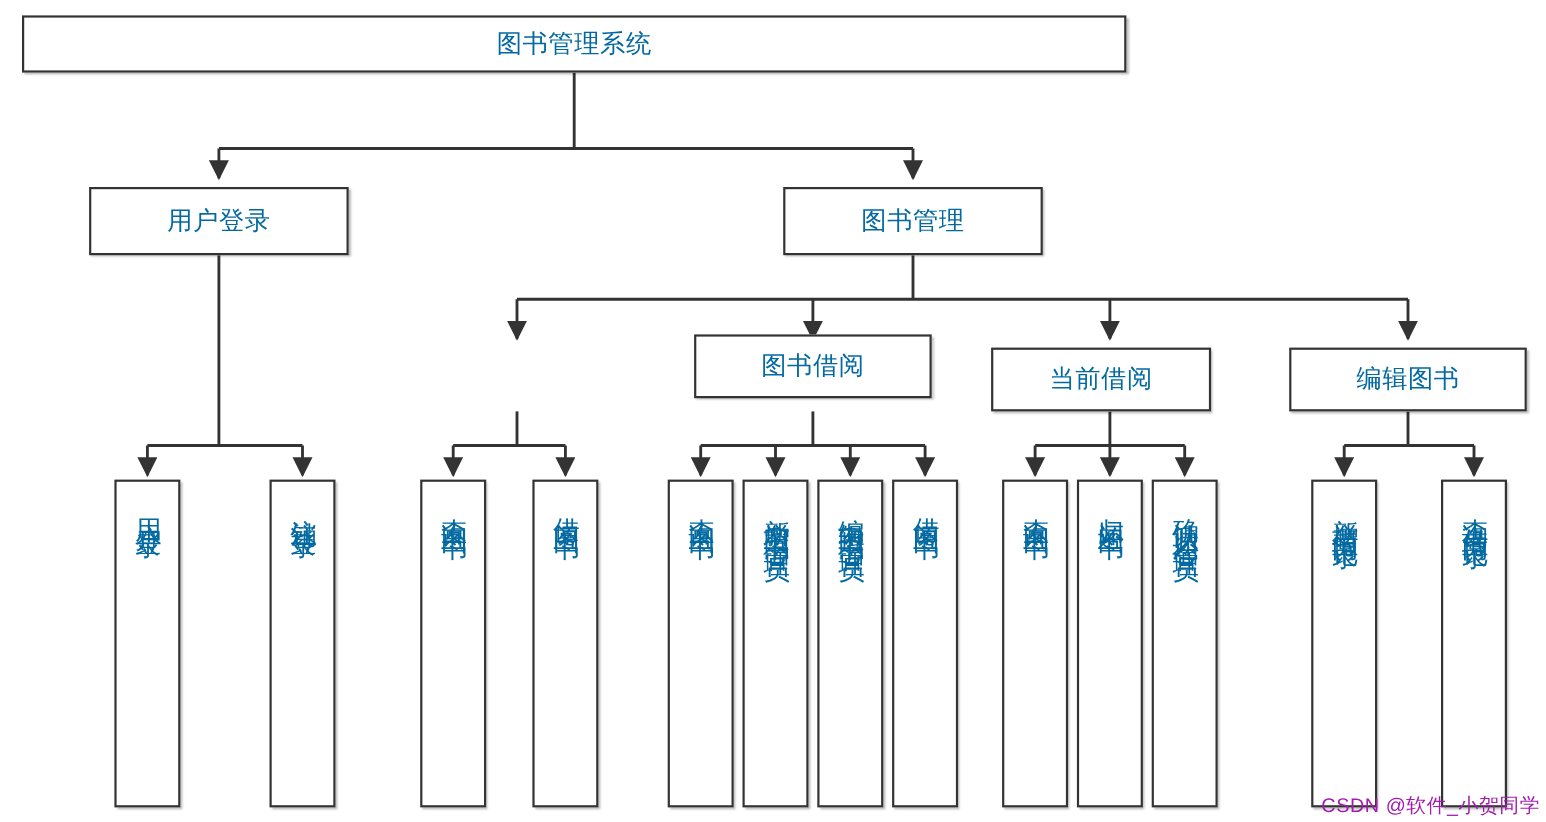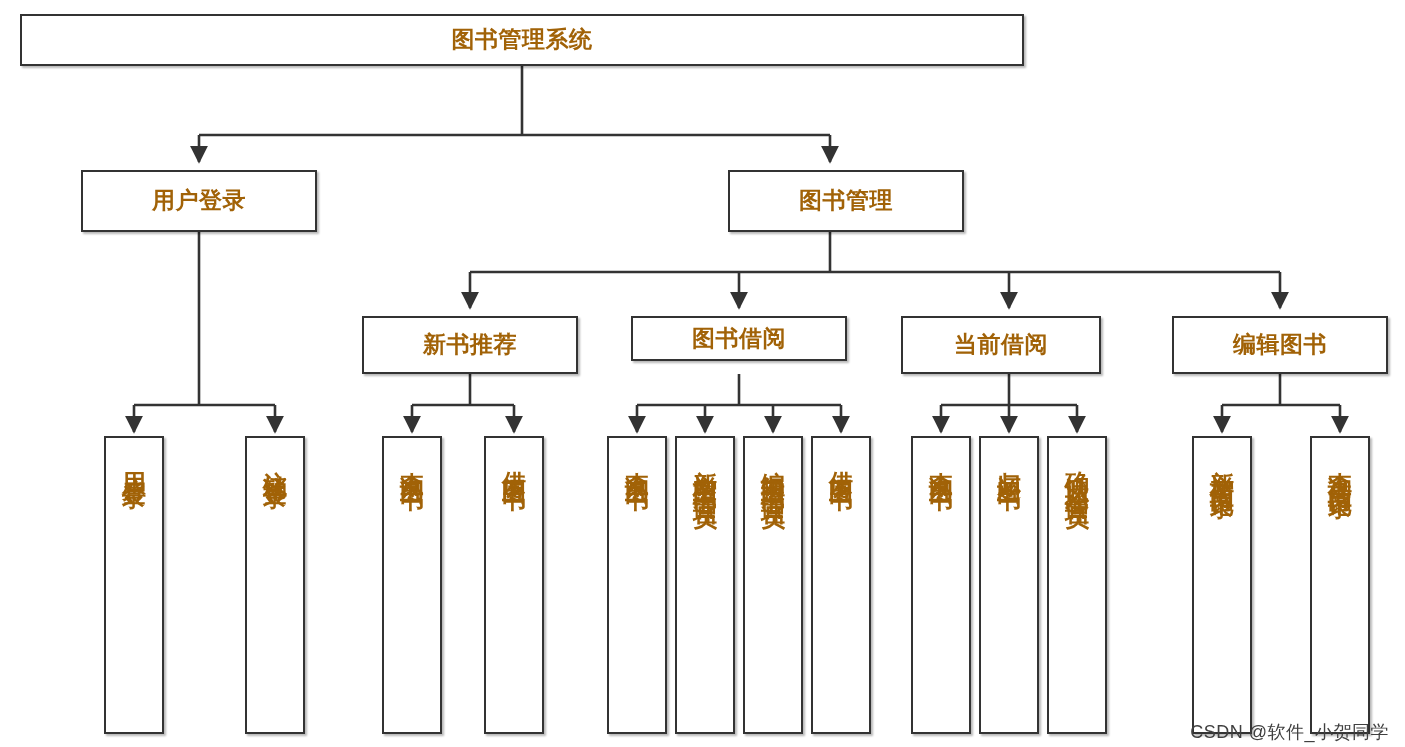--- a/index.html
+++ b/index.html
@@ -30,24 +30,23 @@
     position: absolute;
     box-sizing: border-box;
     background: #ffffff;
     border: 2px solid #333333;
     box-shadow: 2px 2px 2px rgba(0,0,0,0.28);
     display: flex;
     align-items: center;
     justify-content: center;
   }
   .node .lbl {
-    color: #a16207;
+    color: #0369a1;
     line-height: 1.18;
     white-space: nowrap;
-    font-weight: bold;
   }
   
   .node.h .lbl {
     font-size: 23px;
     letter-spacing: 0.5px;
   }
   .node.root .lbl {
     font-size: 23px;
   }
   
@@ -59,24 +58,24 @@
   .node.v .lbl {
     writing-mode: vertical-rl;
     text-orientation: upright;
     font-size: 24px;
     letter-spacing: 5px;
     line-height: 1;
     white-space: normal;
   }
   .watermark {
     position: absolute;
-    right: 16px;
+    right: 5px;
     bottom: 3px;
     font-size: 18px;
-    color: #404040;
+    color: #a21caf;
     letter-spacing: 0.5px;
     white-space: nowrap;
     user-select: none;
     margin-left: 12px;
   }
 </style>
 </head>
 <body>
 
 <div id="canvas">
@@ -131,28 +130,25 @@
     </g>
   </svg>
 
   <div class="node h root" style="left:20px; top:14px; width:1004px; height:52px;">
     <span class="lbl">图书管理系统</span>
   </div>
 
   <div class="node h" style="left:81px; top:170px; width:236px; height:62px;">
     <span class="lbl">用户登录</span>
   </div>
-  <div class="node h" style="left:728px; top:170px; width:236px; height:62px;">
+  <div class="node h" style="left:712px; top:170px; width:236px; height:62px;">
     <span class="lbl">图书管理</span>
   </div>
 
-  <div class="node h" style="left:362px; top:316px; width:216px; height:58px;">
-    <span class="lbl">新书推荐</span>
-  </div>
-  <div class="node h" style="left:631px; top:316px; width:216px; height:45px;">
+  <div class="node h" style="left:631px; top:304px; width:216px; height:58px;">
     <span class="lbl">图书借阅</span>
   </div>
   <div class="node h" style="left:901px; top:316px; width:200px; height:58px;">
     <span class="lbl">当前借阅</span>
   </div>
   <div class="node h" style="left:1172px; top:316px; width:216px; height:58px;">
     <span class="lbl">编辑图书</span>
   </div>
 
   <div class="node v" style="left:104px; top:436px; width:60px; height:298px;">

